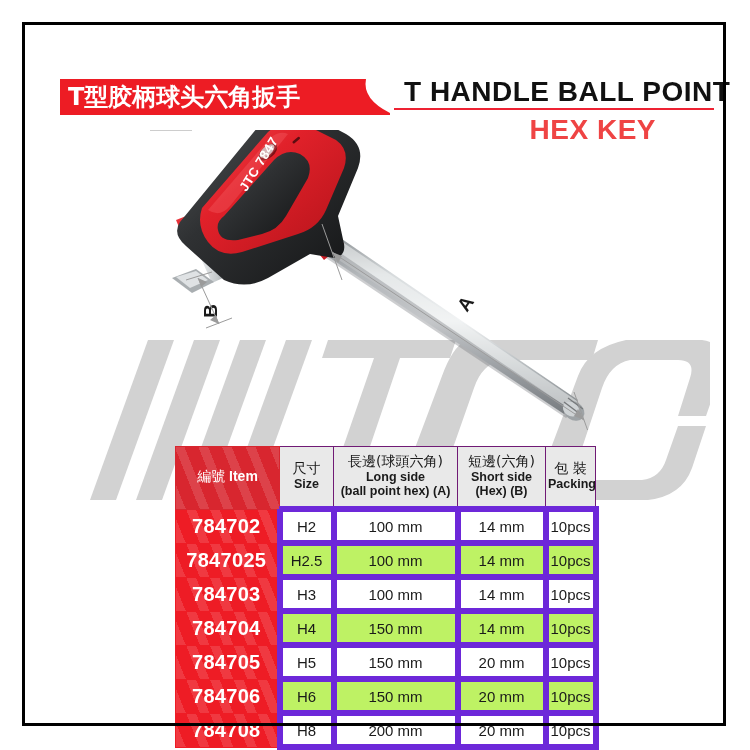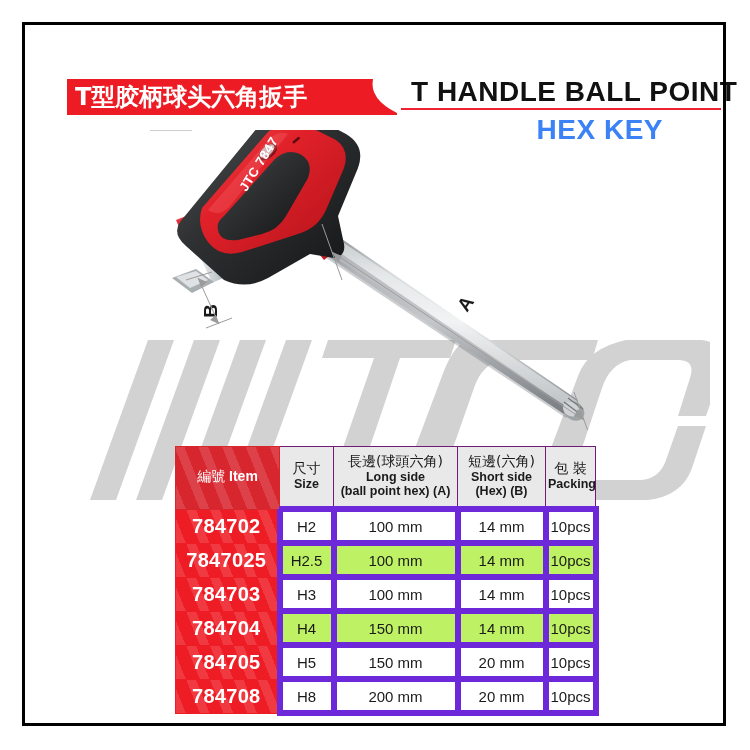--- a/index.html
+++ b/index.html
@@ -21,37 +21,37 @@
   #watermark{position:absolute;left:70px;top:330px;width:640px;height:260px;z-index:1;}
   #wm-auto{
     position:absolute;left:135px;top:168px;
     font-family:"Liberation Serif","DejaVu Serif",serif;
     font-style:italic;font-weight:bold;font-size:68px;
     color:#d2d2d2;letter-spacing:-2px;white-space:nowrap;
     transform:skewX(-8deg);
   }
 
   
-  #hdr{position:absolute;left:15px;top:0;width:692px;height:150px;z-index:20;}
+  #hdr{position:absolute;left:8px;top:0;width:692px;height:150px;z-index:20;}
   #redbar{position:absolute;left:52px;top:79px;width:320px;height:36px;}
   #redbar-rect{position:absolute;left:0;top:0;width:300px;height:36px;background:#ed1c24;}
   #redbar-tail{position:absolute;left:292px;top:0;width:40px;height:36px;overflow:hidden;}
   #cn-title{
     position:absolute;left:8px;top:0;height:36px;line-height:36px;
     color:#fff;font-size:24px;font-weight:bold;letter-spacing:0px;white-space:nowrap;
     font-family:"DejaVu Sans","Liberation Sans",sans-serif;
   }
   #en-title1{
     position:absolute;left:396px;top:76px;
     font-size:28px;font-weight:bold;color:#111;letter-spacing:0.5px;white-space:nowrap;
   }
   #en-rule{position:absolute;left:386px;top:108px;width:320px;height:2px;background:#ee2233;}
   #en-title2{
     position:absolute;right:44px;top:114px;
-    font-size:28px;font-weight:bold;color:#3b82f6;letter-spacing:0.5px;white-space:nowrap;
+    font-size:28px;font-weight:bold;color:#ef4444;letter-spacing:0.5px;white-space:nowrap;
   }
 
   
   #product{position:absolute;left:150px;top:130px;width:480px;height:300px;z-index:10;}
 
   
   .dim-letter{position:absolute;font-size:19px;font-weight:bold;color:#1a1a1a;}
   #dim-B{left:204px;top:300px;transform:rotate(-90deg);}
   #dim-A{left:459px;top:293px;transform:rotate(-56deg);}
 
@@ -353,20 +353,27 @@
             <td>14 mm</td>
             <td>10pcs</td>
           </tr>
           <tr class="norm">
             <td class="c-item"><span class="stripes"></span><span class="val">784705</span></td>
             <td>H5</td>
             <td>150 mm</td>
             <td>20 mm</td>
             <td>10pcs</td>
           </tr>
+          <tr class="alt">
+            <td class="c-item"><span class="stripes"></span><span class="val">784706</span></td>
+            <td>H6</td>
+            <td>150 mm</td>
+            <td>20 mm</td>
+            <td>10pcs</td>
+          </tr>
           <tr class="norm">
             <td class="c-item"><span class="stripes"></span><span class="val">784708</span></td>
             <td>H8</td>
             <td>200 mm</td>
             <td>20 mm</td>
             <td>10pcs</td>
           </tr>
         </tbody>
     </table>
   </div>

